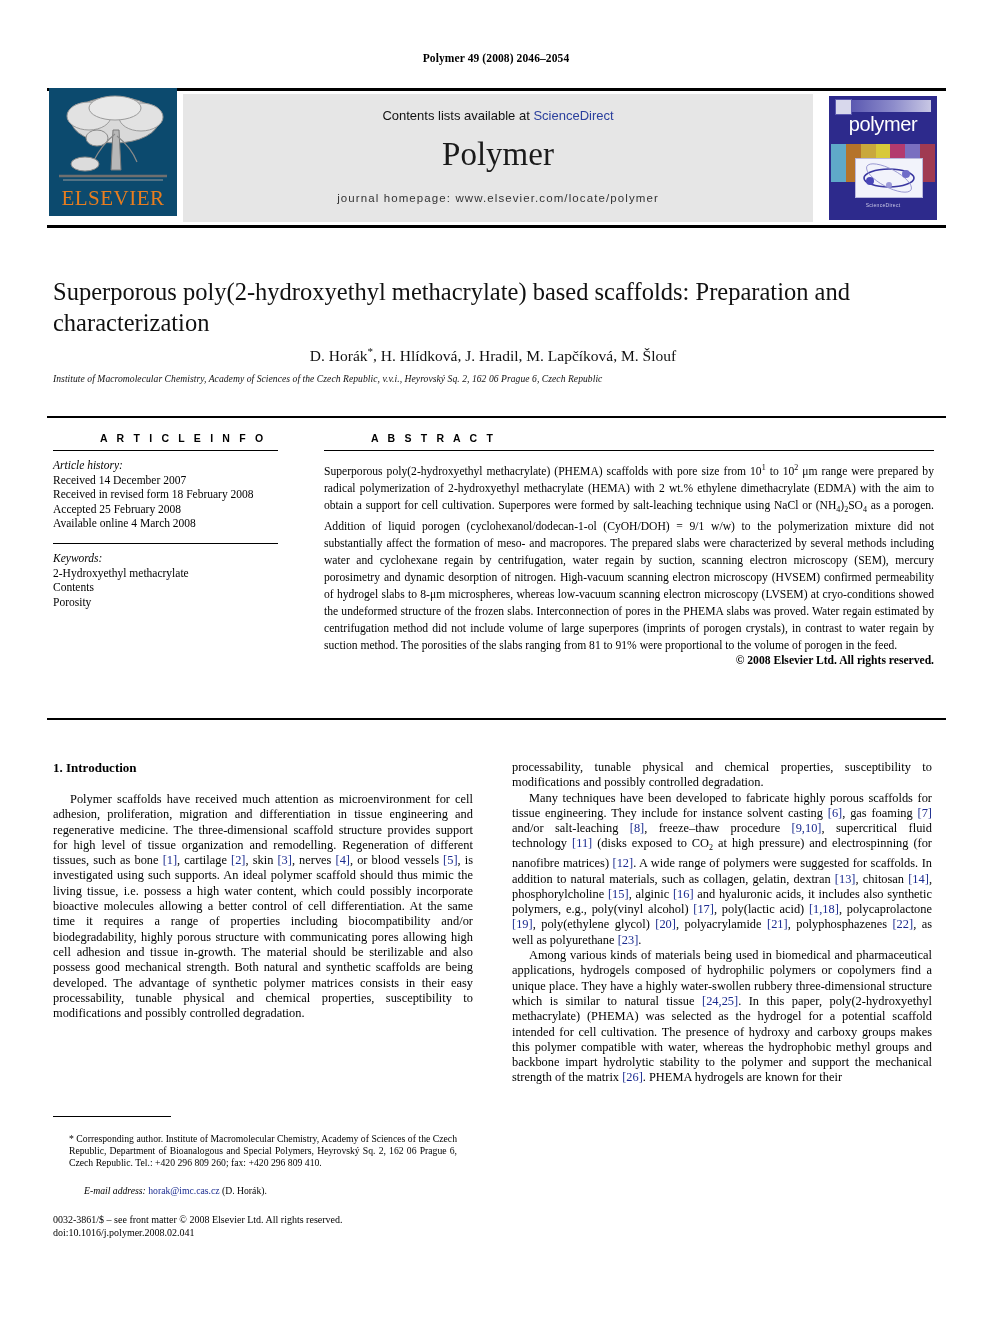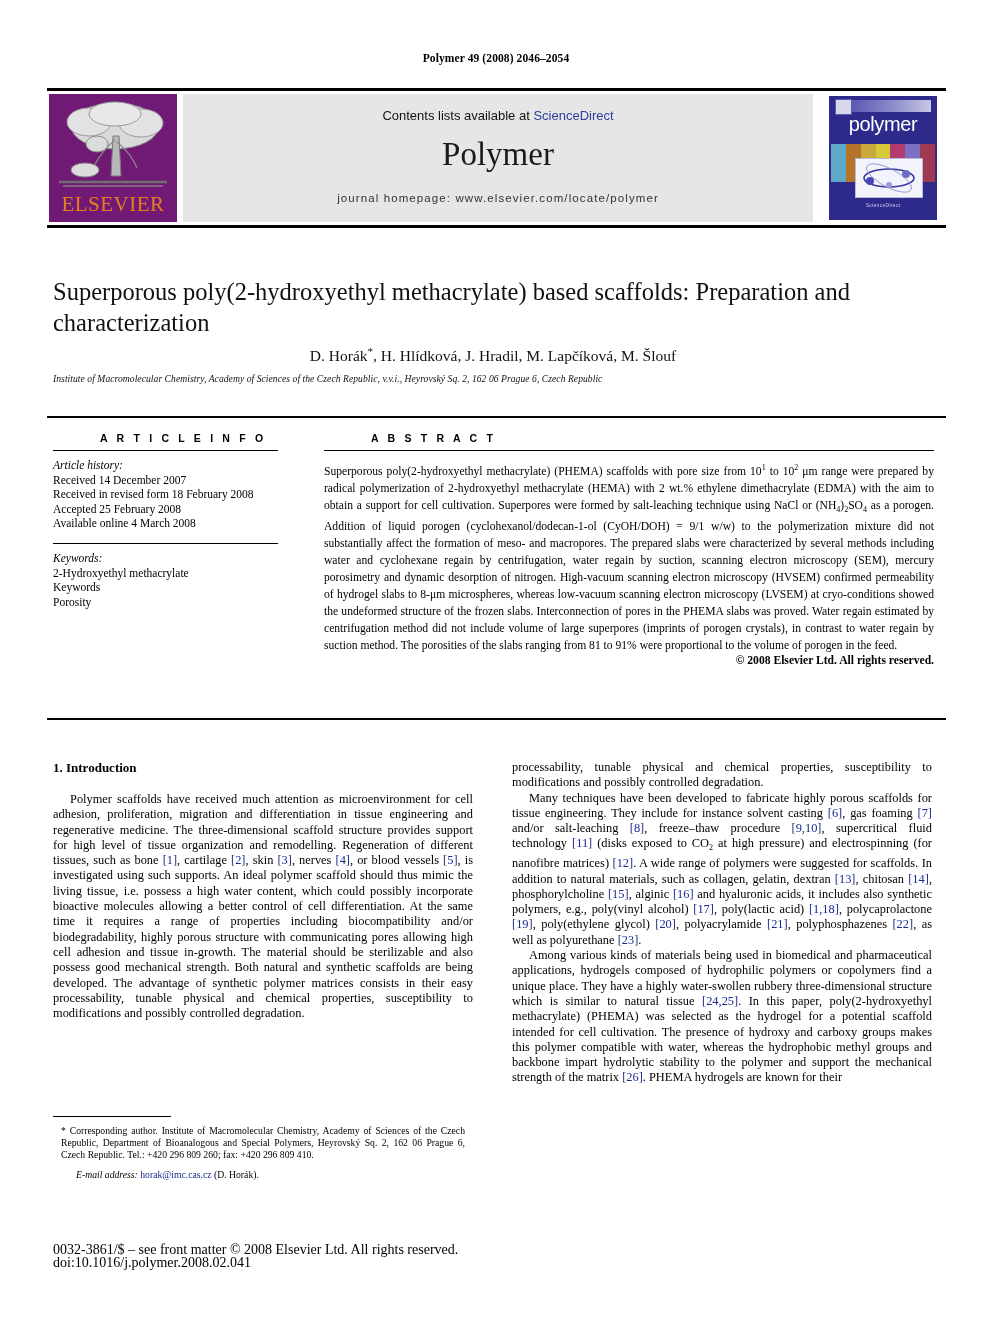--- a/index.html
+++ b/index.html
@@ -52,24 +52,24 @@
   .masthead-rule-bottom {
     position: absolute;
     left: 0; top: 137px;
     width: 899px;
     height: 3px;
     background: #000;
   }
   .elsevier-box {
     position: absolute;
     left: 2px;
-    top: 6px;
+    top: 0;
     width: 128px;
     height: 128px;
-    background: #701a75;
+    background: #0c4a6e;
     overflow: hidden;
   }
   .elsevier-tree {
     position: absolute;
     left: 4px; top: 2px;
     width: 120px; height: 96px;
   }
   .elsevier-word {
     position: absolute;
     left: 2px;
@@ -333,38 +333,38 @@
     top: 1116px;
     width: 420px;
   }
   .footnote-rule {
     width: 118px;
     height: 1px;
     background: #000;
     margin-bottom: 6px;
   }
   .footnote p {
-    margin: 8px;
+    margin: 16px;
     font-size: 9.7px;
     line-height: 12.1px;
     text-align: justify;
   }
   .footnote .email-line {
     text-indent: 15px;
     margin-top: 2px;
   }
   .footnote .email-lbl { font-style: italic; }
   .footnote .email-link { color: #1a2a8f; }
 
   .imprint {
     position: absolute;
     left: 53px;
-    top: 1243px;
+    top: 1213px;
     width: 430px;
-    font-size: 14px;
+    font-size: 10px;
     line-height: 13px;
   }
 </style>
 </head>
 <body>
 
 <div class="page">
 
   <div class="running-head">Polymer 49 (2008) 2046–2054</div>
 
@@ -443,21 +443,21 @@
       <div class="lbl">Article history:</div>
       <div>Received 14 December 2007</div>
       <div>Received in revised form 18 February 2008</div>
       <div>Accepted 25 February 2008</div>
       <div>Available online 4 March 2008</div>
     </div>
     <div class="hr-thin2"></div>
     <div class="info-block">
       <div class="lbl">Keywords:</div>
       <div>2-Hydroxyethyl methacrylate</div>
-      <div>Keywords</div>
+      <div>Contents</div>
       <div>Porosity</div>
     </div>
   </div>
 
   <div class="abstract-col">
     <div class="col-heading">A B S T R A C T</div>
     <div class="abstract-rule"></div>
     <div class="abstract-body">
       <span>Superporous poly(2-hydroxyethyl methacrylate) (PHEMA) scaffolds with pore size from 10</span><sup>1</sup><span> to 10</span><sup>2</sup><span> μm range were prepared by radical polymerization of 2-hydroxyethyl methacrylate (HEMA) with 2 wt.% ethylene dimethacrylate (EDMA) with the aim to obtain a support for cell cultivation. Superpores were formed by salt-leaching technique using NaCl or (NH</span><sub>4</sub><span>)</span><sub>2</sub><span>SO</span><sub>4</sub><span> as a porogen. Addition of liquid porogen (cyclohexanol/dodecan-1-ol (CyOH/DOH) = 9/1 w/w) to the polymerization mixture did not substantially affect the formation of meso- and macropores. The prepared slabs were characterized by several methods including water and cyclohexane regain by centrifugation, water regain by suction, scanning electron microscopy (SEM), mercury porosimetry and dynamic desorption of nitrogen. High-vacuum scanning electron microscopy (HVSEM) confirmed permeability of hydrogel slabs to 8-μm microspheres, whereas low-vacuum scanning electron microscopy (LVSEM) at cryo-conditions showed the undeformed structure of the frozen slabs. Interconnection of pores in the PHEMA slabs was proved. Water regain estimated by centrifugation method did not include volume of large superpores (imprints of porogen crystals), in contrast to water regain by suction method. The porosities of the slabs ranging from 81 to 91% were proportional to the volume of porogen in the feed.</span>
     </div>

